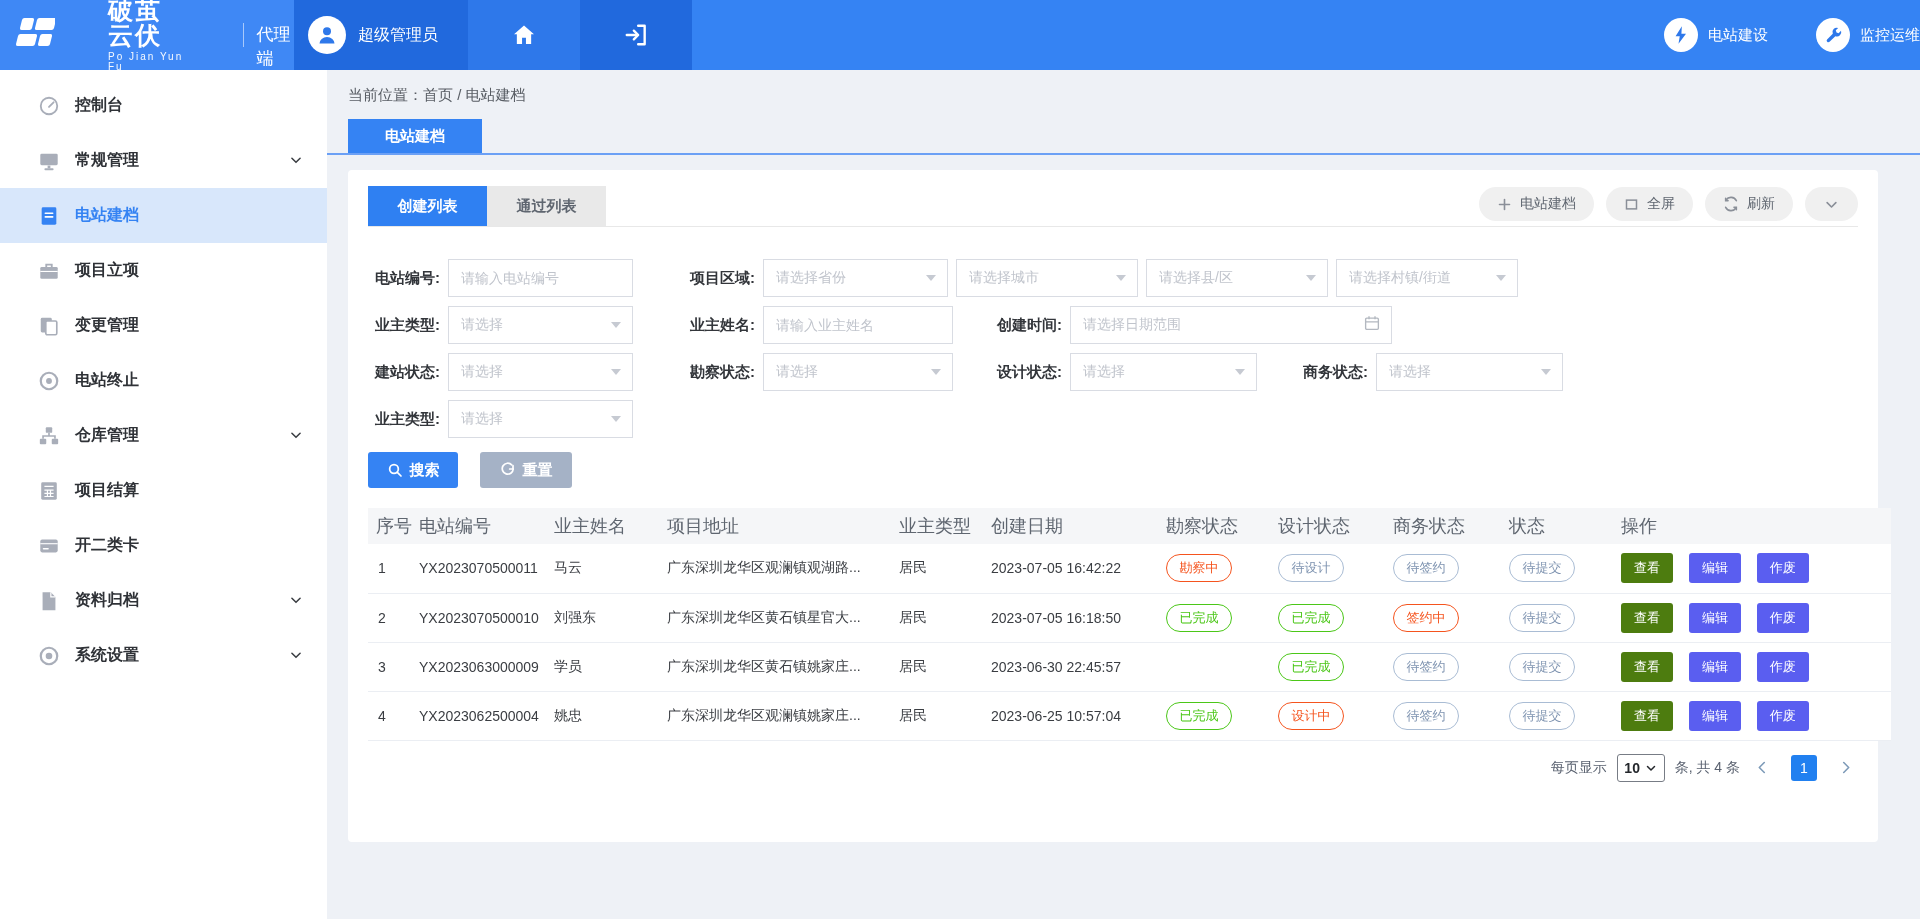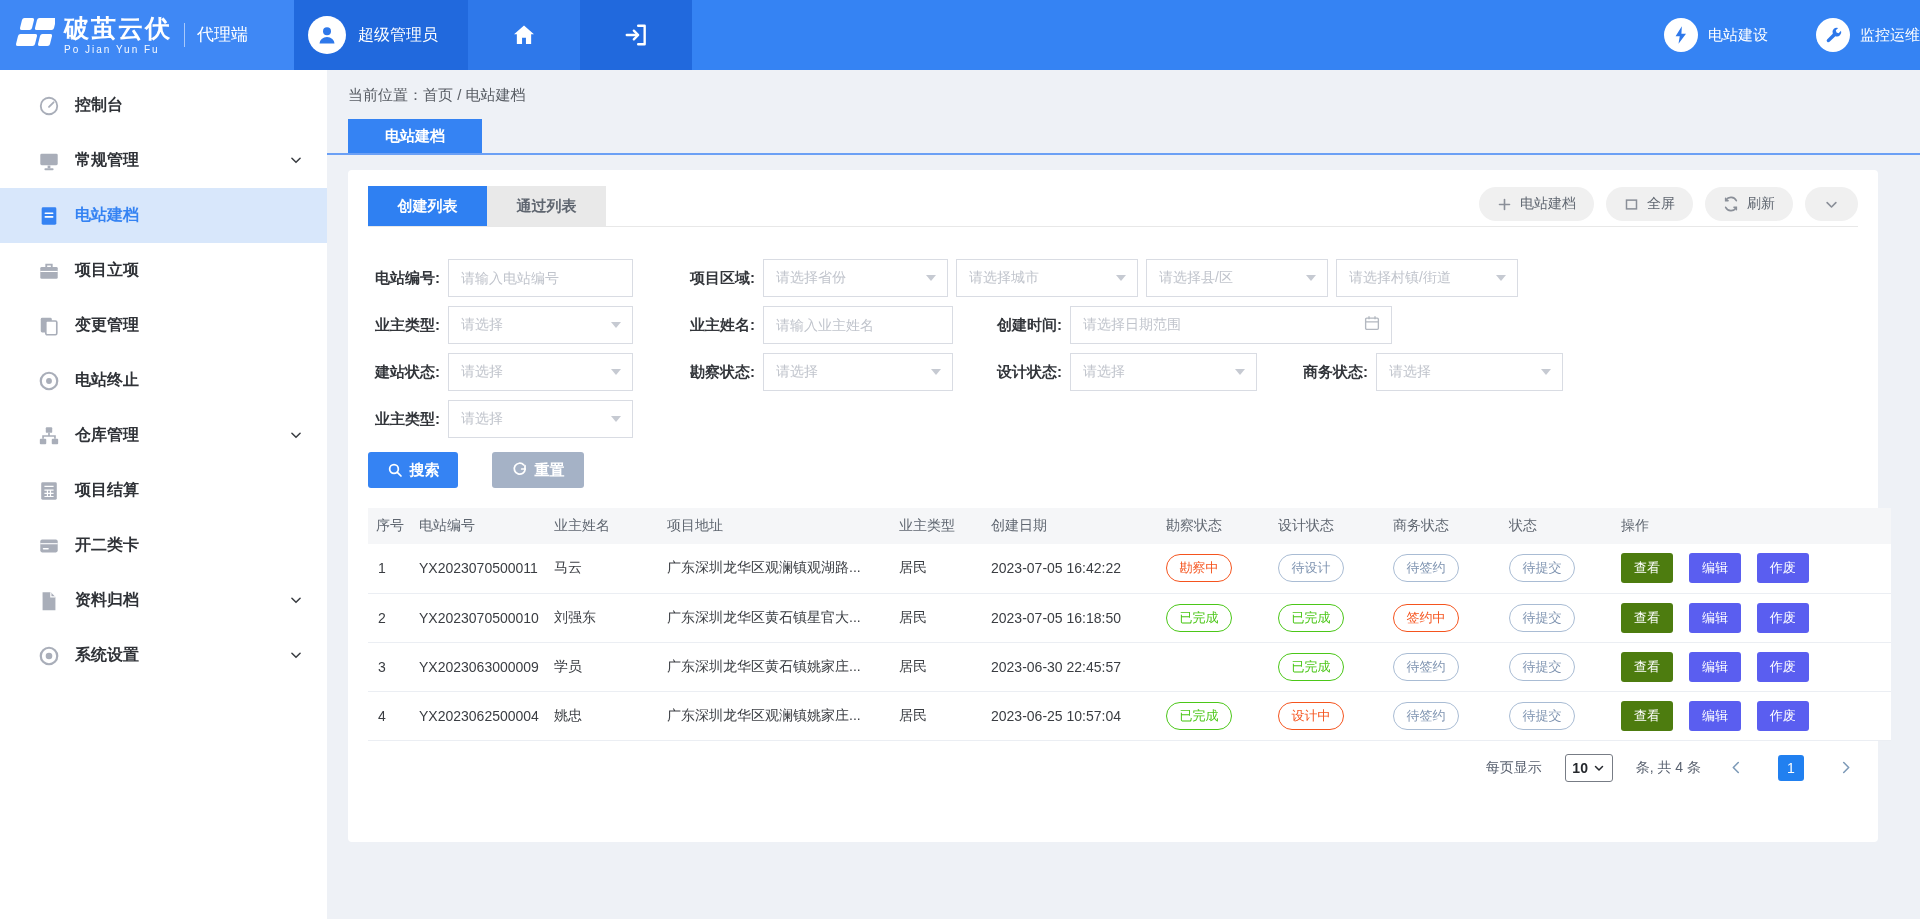--- a/index.html
+++ b/index.html
@@ -4,21 +4,21 @@
 <style>
   * { box-sizing: border-box; }
   html,body { margin:0; padding:0; }
   body {
     width:1920px; height:919px; overflow:hidden;
     font-family:"Liberation Sans", sans-serif;
     background:#eef1f6;
   }
   
   .header { height:70px; display:flex; background:#3583f3; color:#fff; }
-  .logo-block { width:294px; background:#3f88f5; display:flex; align-items:center; padding-left:15px; flex-shrink:0; }
+  .logo-block { width:294px; background:#3f88f5; display:flex; align-items:center; padding-left:15px; flex-shrink:0;gap:44px; }
   .logo-mark { flex-shrink:0; }
   .logo-text { margin-left:9px; line-height:1; }
   .logo-title { font-size:25px; font-weight:bold; letter-spacing:2px; }
   .logo-sub { font-size:10px; letter-spacing:2px; margin-top:4px; opacity:.95; }
   .portal { margin-left:12px; padding-left:12px; border-left:1px solid rgba(255,255,255,.55); font-size:17px; line-height:24px; height:24px; }
   .seg { display:flex; align-items:center; justify-content:center; cursor:pointer; }
   .seg-user { background:#2169dd; padding:0 30px 0 14px; gap:12px; font-size:16px; }
   .avatar { width:38px; height:38px; border-radius:50%; background:#fff; display:flex; align-items:center; justify-content:center; }
   .seg-home { background:#2e78ea; width:112px; }
   .seg-logout { background:#2169dd; width:112px; }
@@ -55,39 +55,39 @@
   input.ctl { padding:0 12px; font-size:14px; color:#333; outline:none; }
   input.ctl::placeholder { color:#c0c4cc; }
   .sel { position:relative; display:flex; align-items:center; padding:0 28px 0 12px; color:#c0c4cc; font-size:14px; cursor:pointer; }
   .sel .arrow { position:absolute; right:11px; width:0; height:0; border-left:5px solid transparent; border-right:5px solid transparent; border-top:6px solid #c6cad2; }
   .datebox { position:relative; display:flex; align-items:center; padding:0 36px 0 12px; color:#c0c4cc; font-size:14px; cursor:pointer; }
   .datebox .cal { position:absolute; right:10px; top:7px; }
   .w185{width:185px} .w190{width:190px} .w187{width:187px} .w322{width:322px}
   .w182{width:182px; margin-left:8px}
   .ml50{margin-left:50px} .ml37{margin-left:37px} .ml39{margin-left:39px}
   
-  .actionrow { margin-top:14px; display:flex; gap:34px; }
+  .actionrow { margin-top:14px; display:flex; gap:22px; }
   .btn { height:36px; border:none; border-radius:3px; color:#fff; font-size:15px; font-weight:bold; display:flex; align-items:center; justify-content:center; gap:7px; cursor:pointer; font-family:inherit; }
   .btn-search { width:90px; background:#3583f3; }
   .btn-reset  { width:92px; background:#a5b2c6; }
   
   table { width:100%; border-collapse:collapse; margin-top:20px; table-layout:fixed; }
-  thead th { background:#f5f6f8; height:36px; font-size:14px; font-weight:normal; color:#5f6670; text-align:left; padding-left:6px; }
+  thead th { background:#f5f6f8; height:36px; font-size:18px; font-weight:normal; color:#5f6670; text-align:left; padding-left:6px; }
   thead th:first-child { padding-left:8px; }
   tbody td { height:49px; border-bottom:1px solid #ebeef3; font-size:14px; color:#3a3d42; padding-left:6px; background:#fff; }
   tbody td:first-child { padding-left:10px; }
   .badge { display:inline-block; min-width:66px; text-align:center; padding:4px 8px; border-radius:14px; font-size:13px; border:1px solid; background:#fff; }
   .b-warn { color:#f5541e; border-color:#f5541e; }
   .b-done { color:#4bc718; border-color:#4bc718; }
   .b-pend { color:#7e93b0; border-color:#a9bcd4; }
   .rbtn { width:52px; height:30px; border:none; border-radius:3px; color:#fff; font-size:13px; margin-right:12px; cursor:pointer; font-family:inherit; }
   .rb-view { background:#4d7c0f; }
   .rb-edit, .rb-void { background:#5a5ef0; }
   
-  .pager { display:flex; align-items:center; justify-content:flex-end; margin-top:13px; font-size:14px; color:#5a6270; gap:23px; }
+  .pager { display:flex; align-items:center; justify-content:flex-end; margin-top:13px; font-size:14px; color:#5a6270; gap:10px; }
   .psel { width:48px; height:28px; border:1px solid #777c85; border-radius:3px; display:flex; align-items:center; justify-content:center; gap:5px; font-weight:bold; color:#24272c; cursor:pointer; background:#fff; }
   .pnum { width:26px; height:26px; background:#2180f0; color:#fff; border-radius:3px; display:flex; align-items:center; justify-content:center; font-size:14px; margin:0 6px; cursor:pointer; }
   .parrow { display:flex; align-items:center; cursor:pointer; margin:0 4px; }
 </style>
 </head>
 <body>
 
 <div class="header">
   <div class="logo-block">
     <span class="logo-mark">

